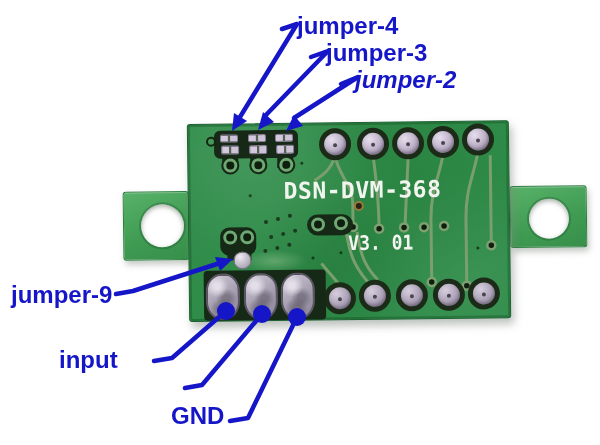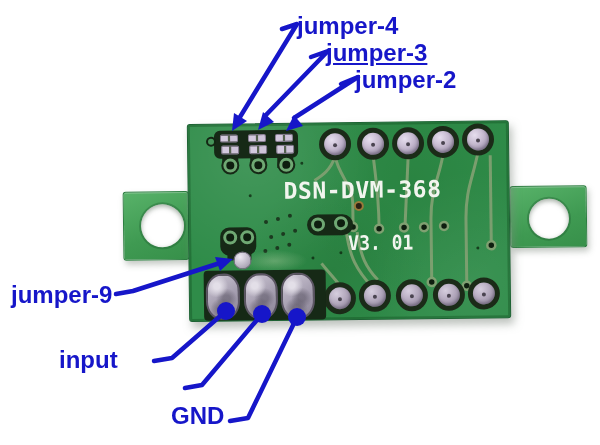--- a/index.html
+++ b/index.html
@@ -215,19 +215,19 @@
       <polyline class="lead" points="185,388 202,385 262,314"></polyline>
       <circle class="enddot" cx="262" cy="314" r="9"></circle>
     </g>
     <g>
       <polyline class="lead" points="230,421 248,418 297,317"></polyline>
       <circle class="enddot" cx="297" cy="317" r="9"></circle>
     </g>
   </svg>
 
   <div class="label" style="left:297px; top:12px;">jumper-4</div>
-  <div class="label" style="left:326px; top:39px;text-decoration:underline;">jumper-3</div>
-  <div class="label" style="left:355px; top:66px;">jumper-2</div>
+  <div class="label" style="left:326px; top:39px;">jumper-3</div>
+  <div class="label" style="left:355px; top:66px;font-style:italic;">jumper-2</div>
   <div class="label" style="left:11px;  top:281px;">jumper-9</div>
   <div class="label" style="left:59px;  top:346px;">input</div>
   <div class="label" style="left:171px; top:402px;">GND</div>
 
 </div>
 
 </body></html>

